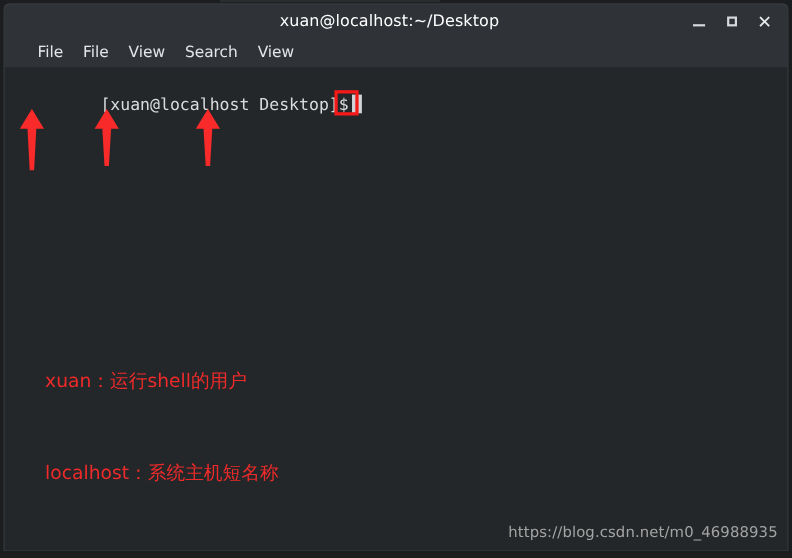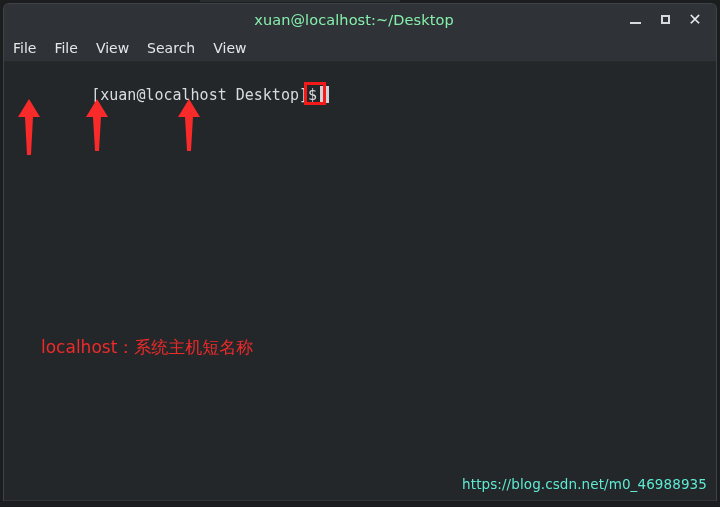--- a/index.html
+++ b/index.html
@@ -42,21 +42,21 @@
   .titlebar {
     position: relative;
     height: 31px;
     background: #2f3337;
     border-radius: 5px 5px 0 0;
     display: flex;
     align-items: center;
     justify-content: center;
   }
   .title-text {
-    color: #86efac;
+    color: #ffffff;
     font-size: 14.5px;
     letter-spacing: 0.1px;
     font-family: "DejaVu Sans", "Liberation Sans", sans-serif;
     white-space: nowrap;
     position: relative;
     top: 0px;
     left: -6px;
   }
   .winbuttons {
     position: absolute;
@@ -97,21 +97,21 @@
     font-family: "DejaVu Sans", sans-serif;
     font-weight: 500;
   }
 
   
   .menubar {
     height: 27px;
     background: #2f3337;
     display: flex;
     align-items: center;
-    padding-left: 0;
+    padding-left: 21px;
     box-sizing: border-box;
     border-bottom: 1px solid #27292b;
   }
   .menu-item {
     color: #e4e7e9;
     font-size: 14px;
     padding: 2px 9px 3px 9px;
     font-family: "DejaVu Sans", "Liberation Sans", sans-serif;
     cursor: default;
     white-space: nowrap;
@@ -180,21 +180,21 @@
     line-height: 27.5px;
     white-space: pre;
   }
   .ann-line { display: block; white-space: pre; }
 
   
   .watermark {
     position: absolute;
     right: 9px;
     bottom: 8px;
-    color: #5eead4;
+    color: #a3a3a3;
     font-size: 13.5px;
     font-family: "DejaVu Sans", "Liberation Sans", sans-serif;
     letter-spacing: 0.1px;
   }
 
   
   .top-sliver {
     position: absolute;
     left: 200px;
     top: 0px;
@@ -254,20 +254,21 @@
         </svg>
       </div>
 
       <div class="arrow" style="left:173px; top:37px;">
         <svg width="24" height="56" viewBox="0 0 24 56">
           <polygon points="12,0 23,18 16,18 14,52 10,52 8,18 1,18" fill="#f92a2a"></polygon>
         </svg>
       </div>
 
       <div class="annotations">
+        <span class="ann-line">xuan：运行shell的用户</span>
         <span class="ann-line">localhost：系统主机短名称</span>
         
         
       </div>
 
       <div class="watermark">https://blog.csdn.net/m0_46988935</div>
 
     </div>
   </div>
 </div>

